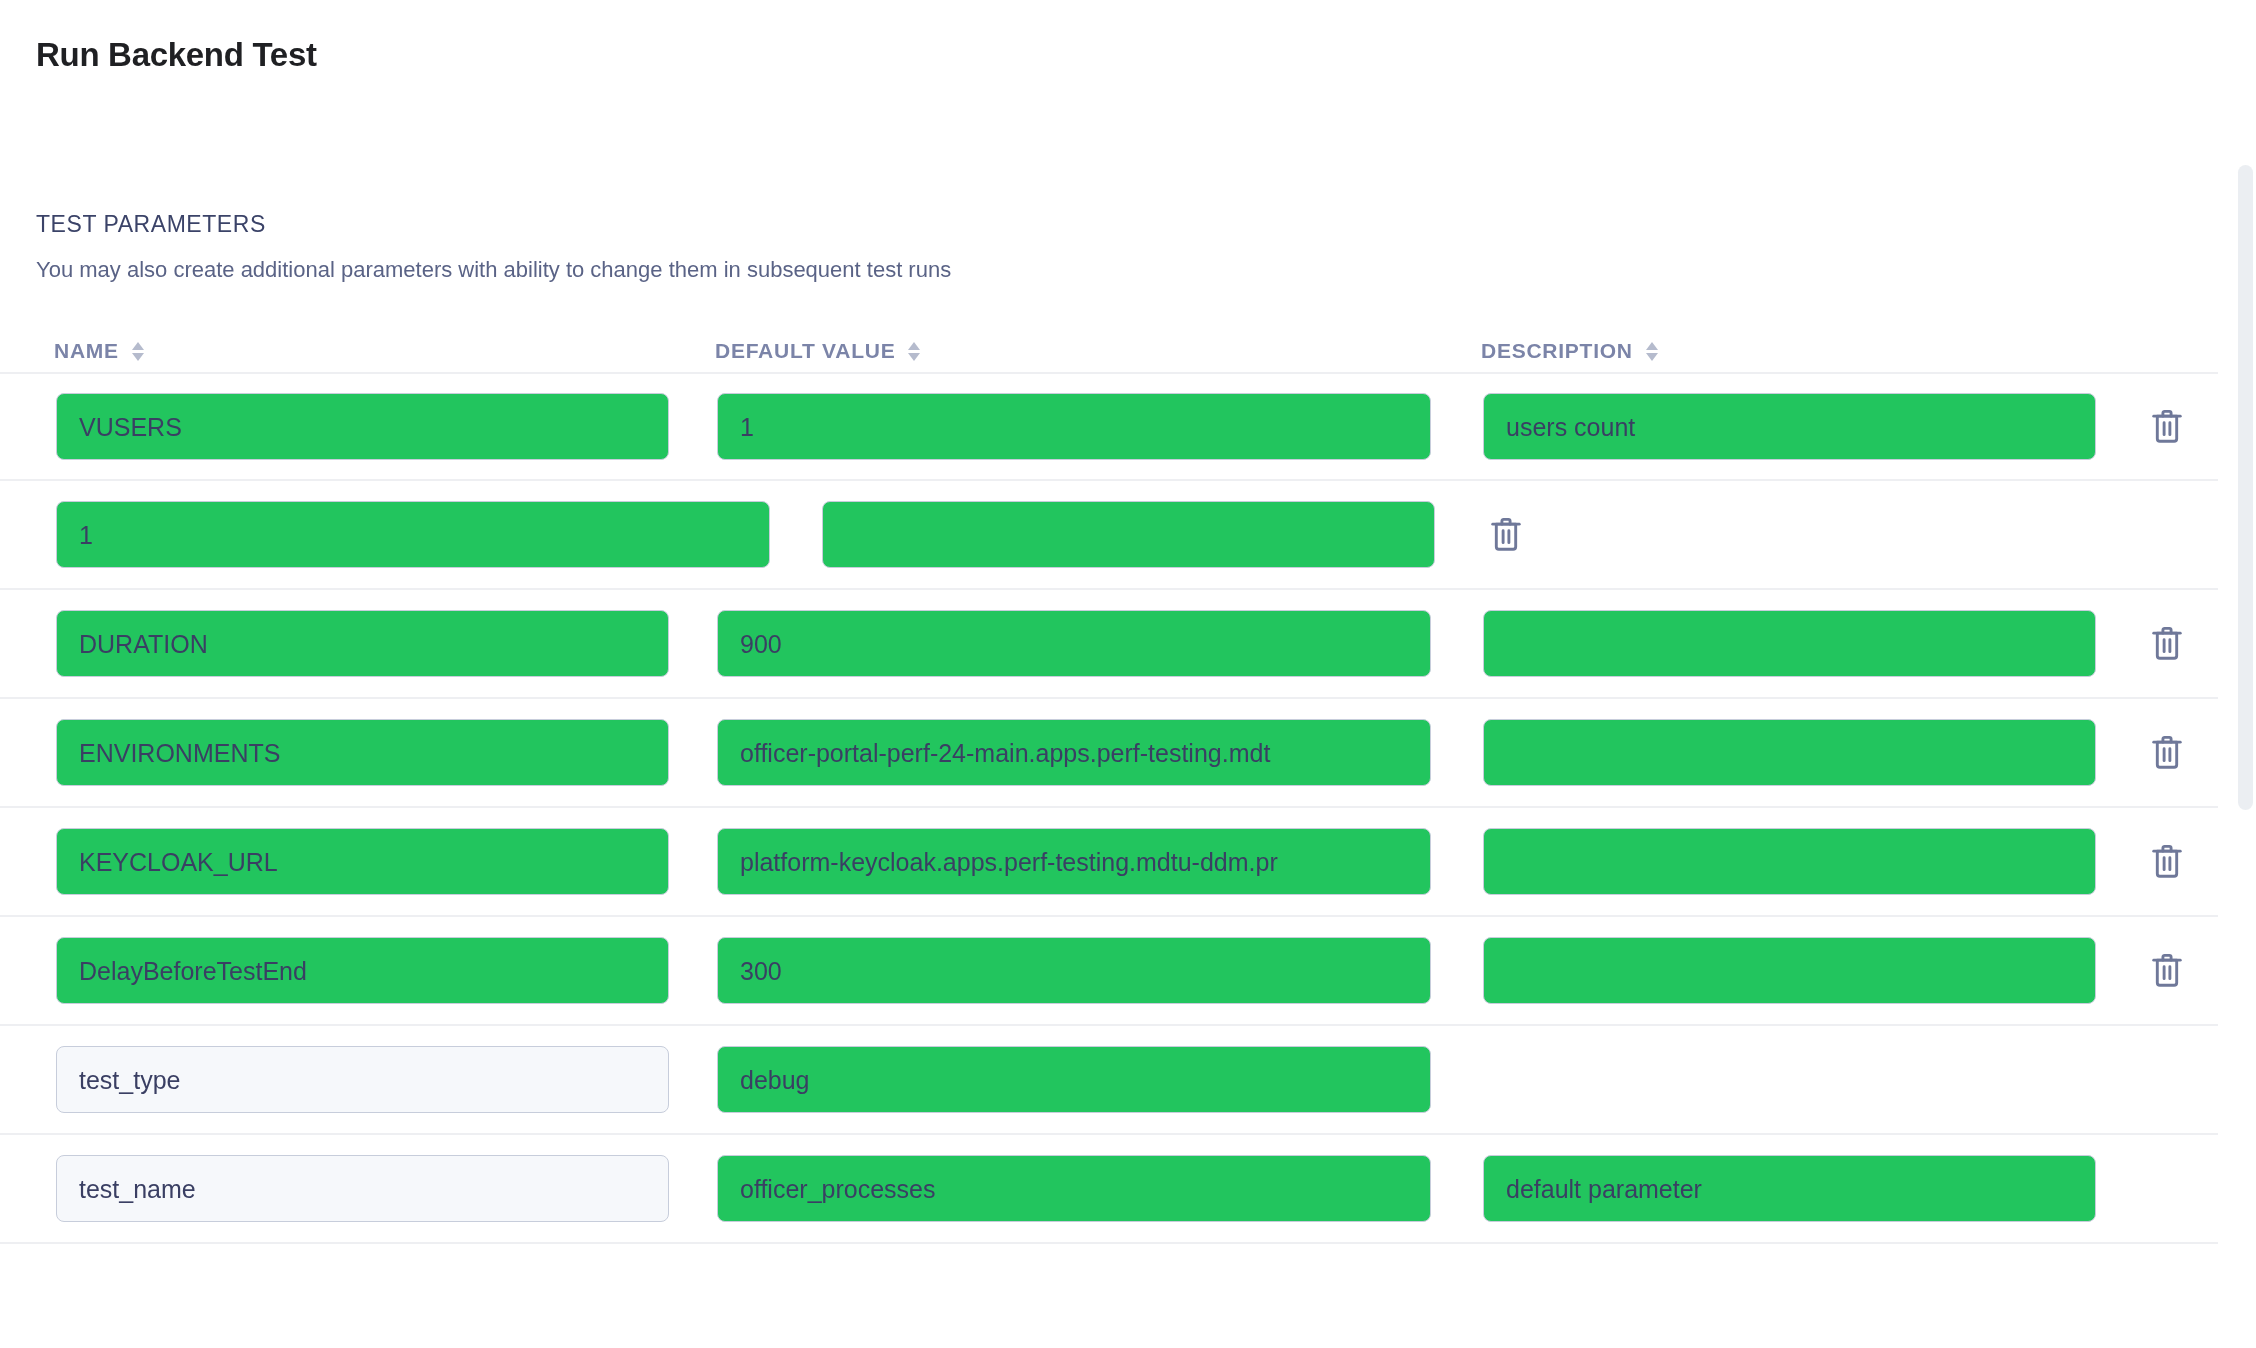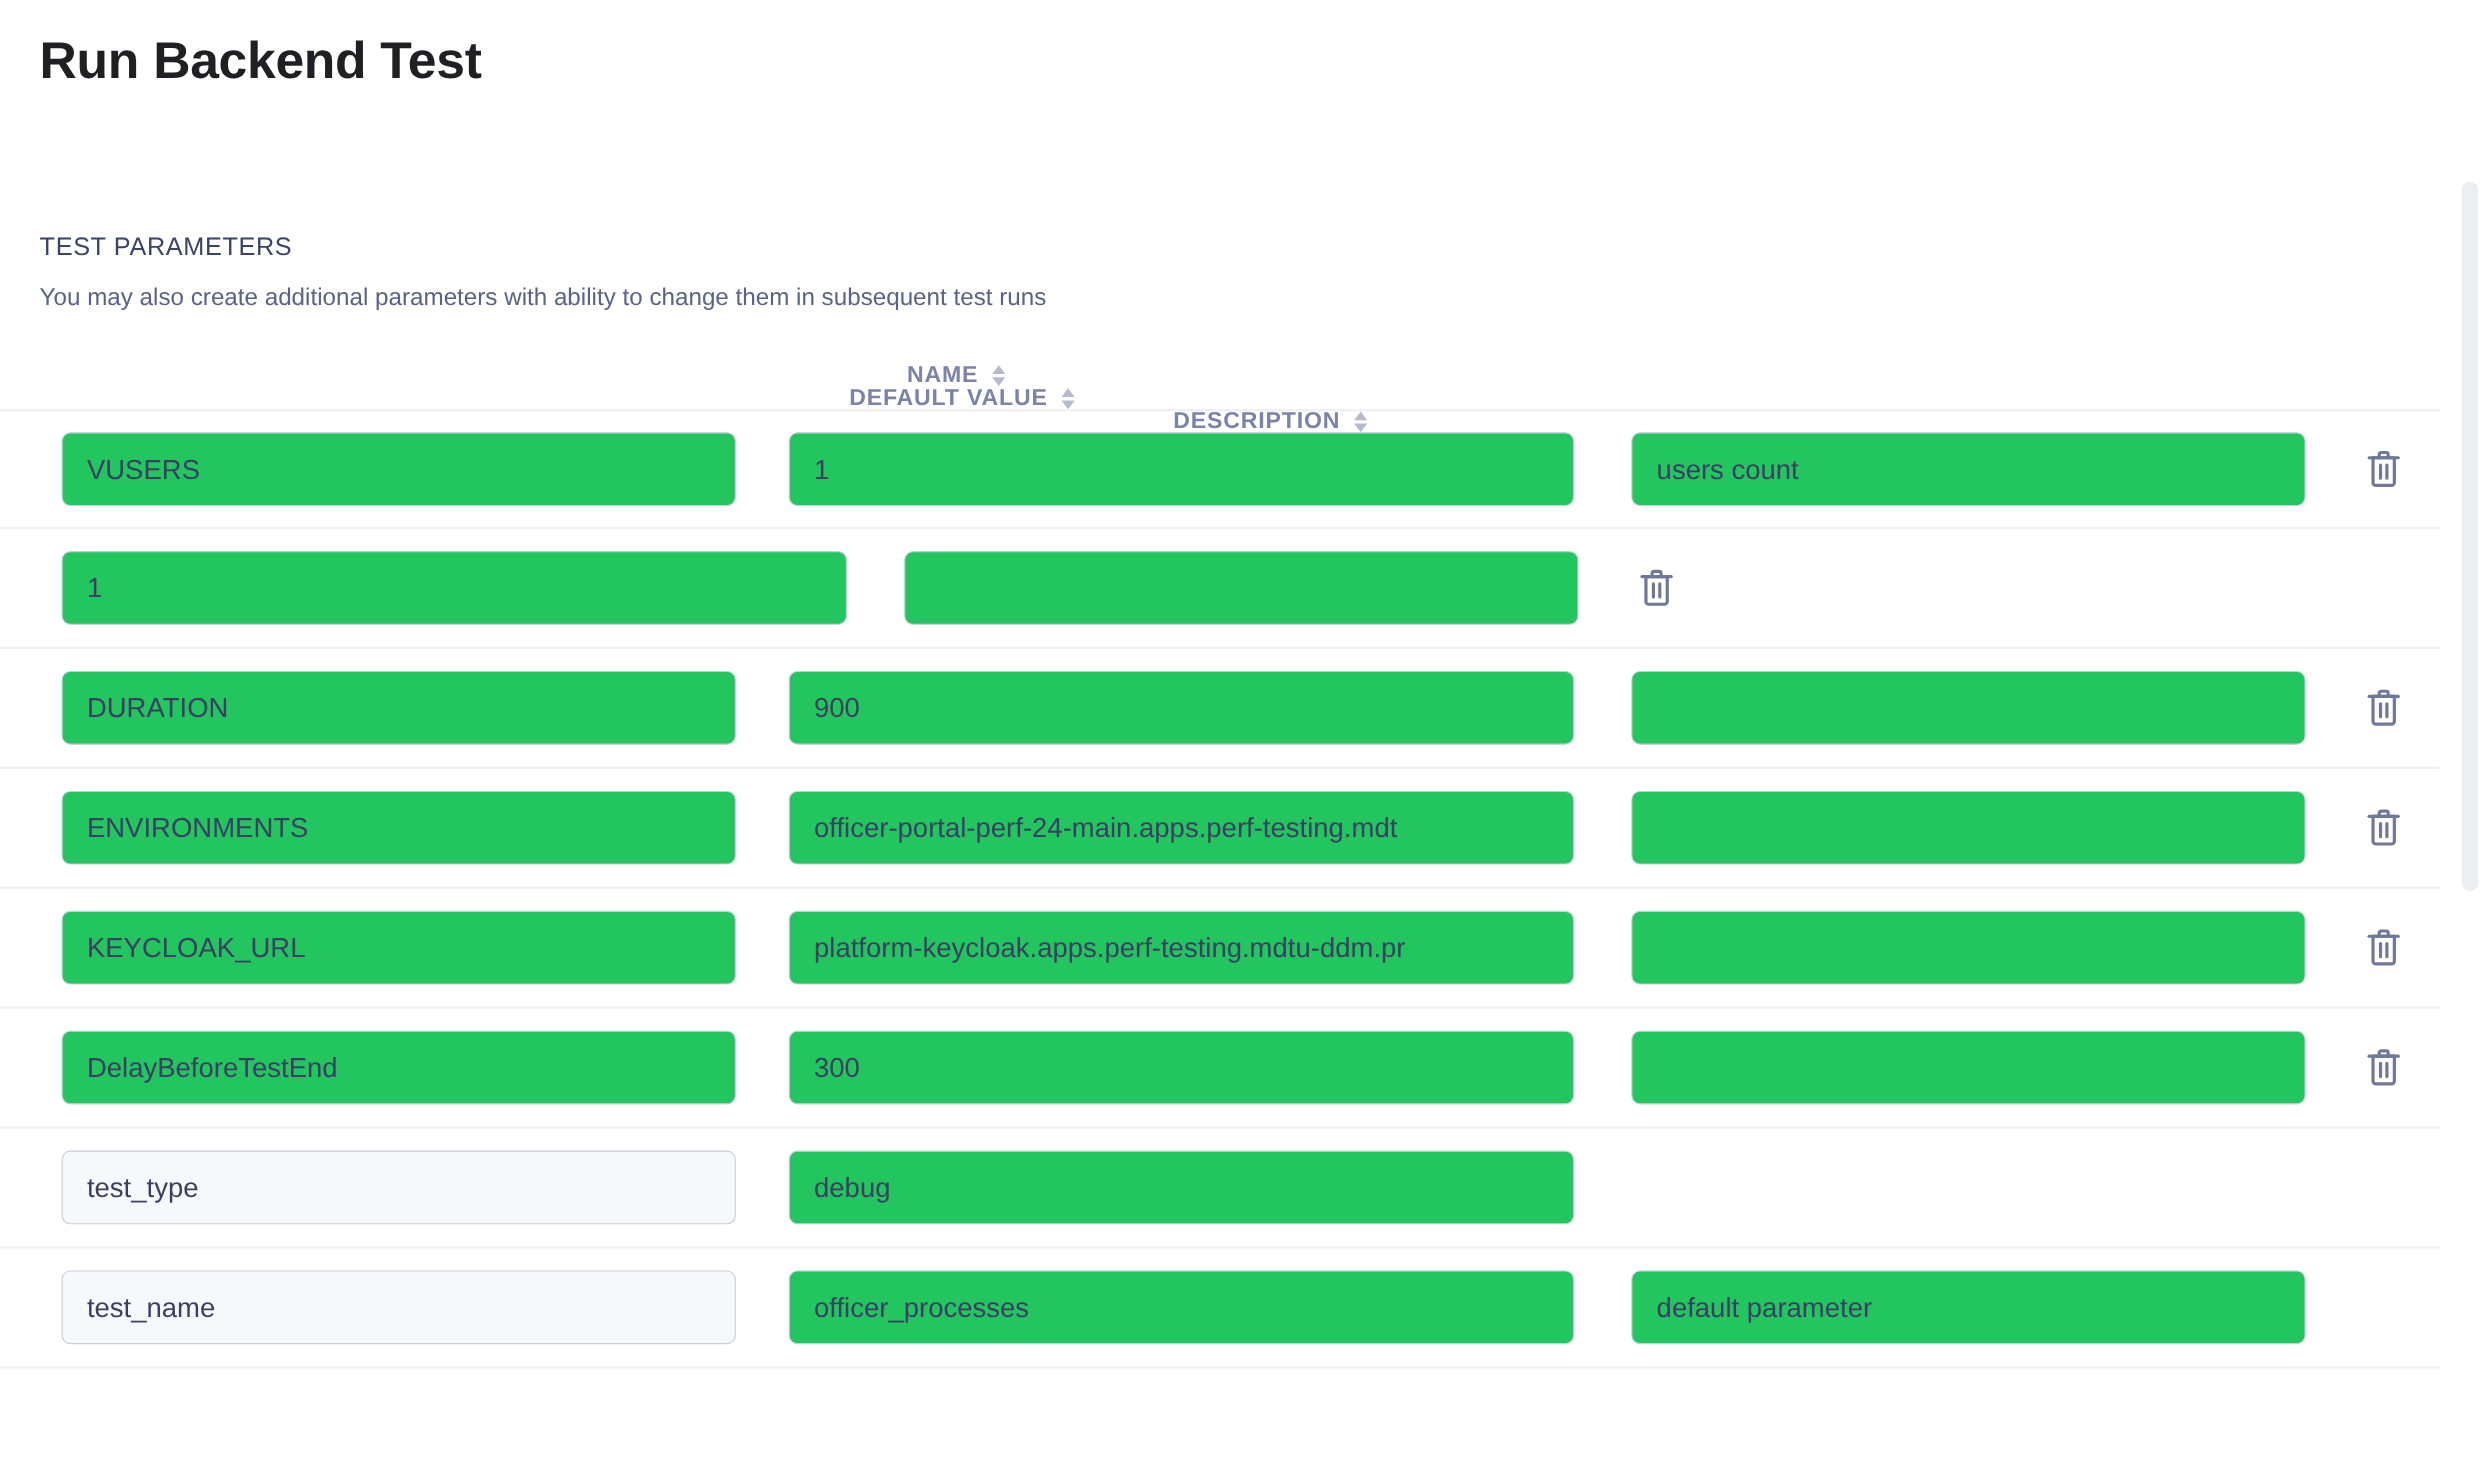--- a/index.html
+++ b/index.html
@@ -26,21 +26,21 @@
     left: 0;
     width: 2256px;
     height: 108px;
     display: flex;
     align-items: center;
     justify-content: space-between;
     padding: 0 38px 0 36px;
   }
 
   .page-title {
-    font-size: 47px;
+    font-size: 33px;
     font-weight: bold;
     color: #1f2023;
     letter-spacing: -0.3px;
     line-height: 1;
   }
 
   .header-actions {
     display: flex;
     align-items: center;
     gap: 22px;
@@ -98,21 +98,20 @@
   .table {
     margin: 46px 0 0 0;
     width: 2256px;
   }
 
   .thead {
     display: flex;
     align-items: center;
     padding: 0 0 0 54px;
     height: 42px;
-    flex-direction: column;
   }
 
   .th {
     display: flex;
     align-items: center;
     gap: 13px;
     cursor: pointer;
   }
 
   .th-label {

